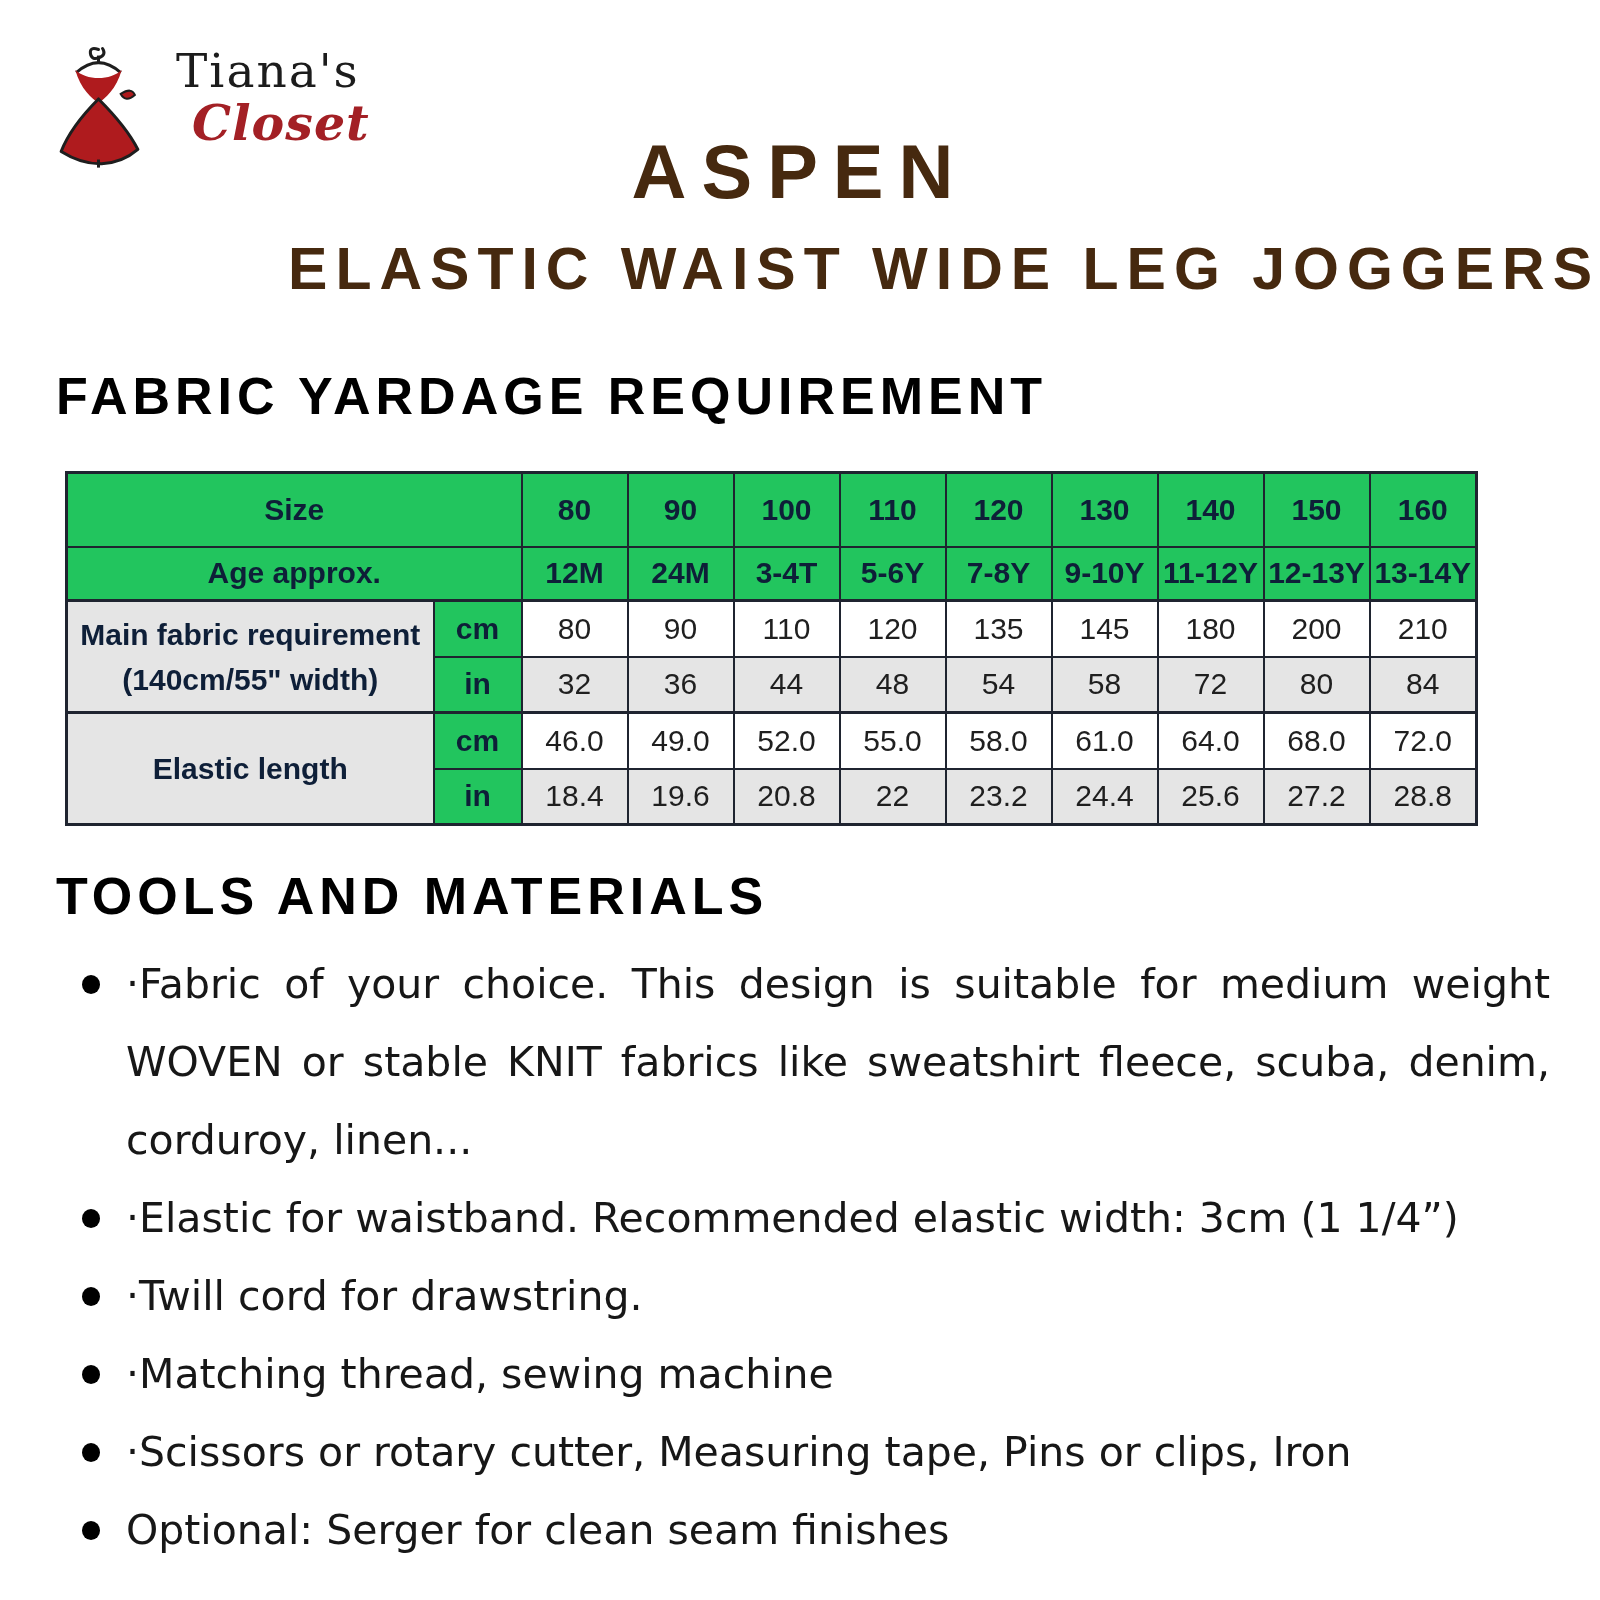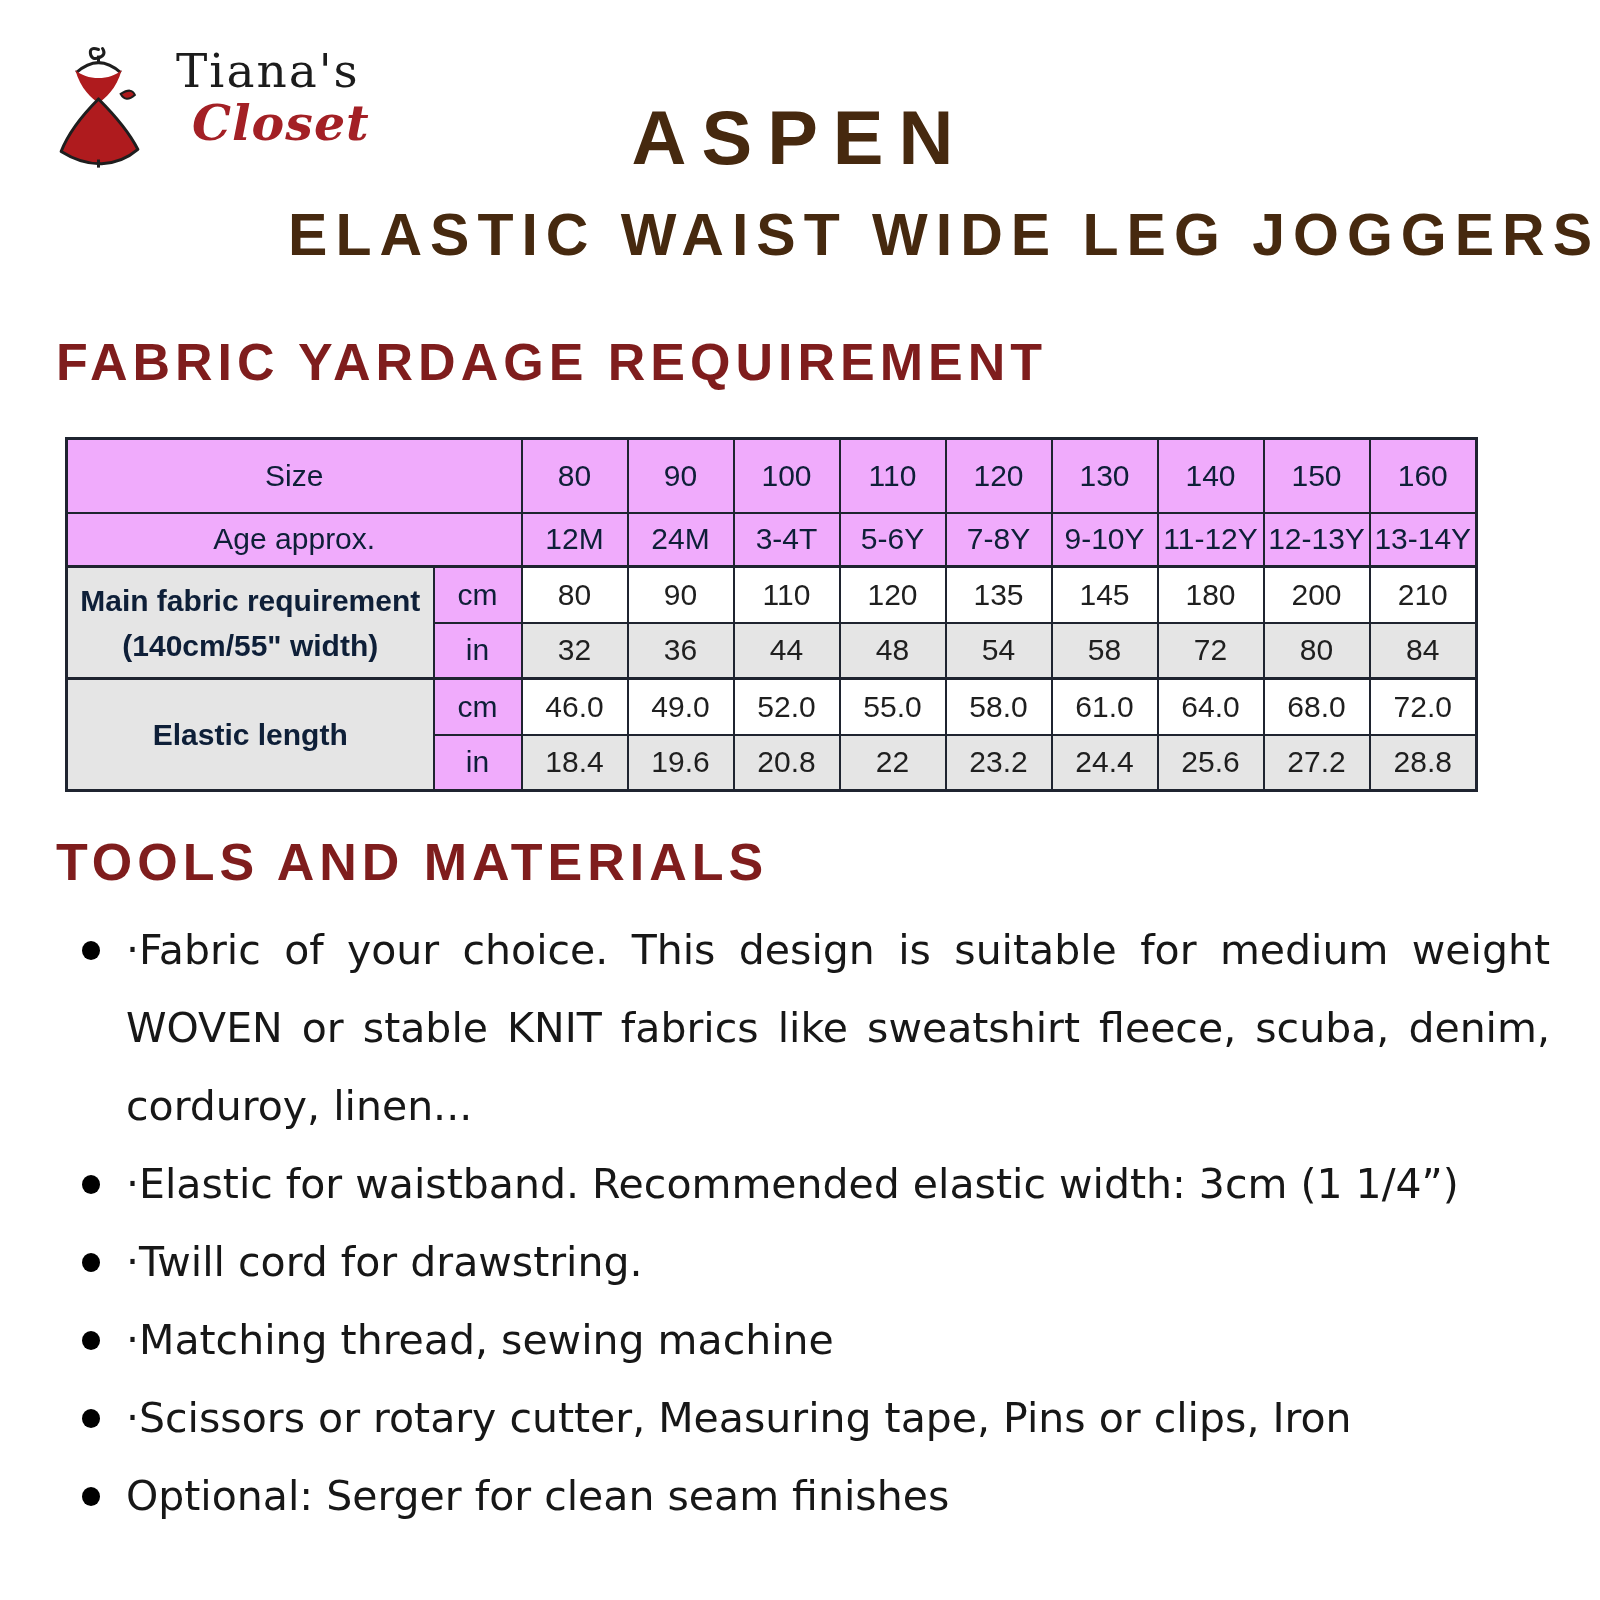--- a/index.html
+++ b/index.html
@@ -15,45 +15,45 @@
     font-family:"DejaVu Serif",serif;font-size:47px;color:#1c1c1c;
     letter-spacing:2px;line-height:1.05;
   }
   .brand-bottom{
     font-family:"DejaVu Serif",serif;font-style:italic;font-weight:bold;
     font-size:49px;color:#A32025;line-height:1.0;margin:4px 0 0 16px;letter-spacing:1px;
   }
   
   .title{
     padding-top:96px;text-align:center;font-size:76px;font-weight:800;
-    letter-spacing:15px;color:#46290F;line-height:1.1;
+    letter-spacing:15px;color:#46290F;line-height:1.1;margin-top:34px;
   }
   .subtitle{
     text-align:right;font-size:59px;font-weight:800;letter-spacing:8px;
     color:#46290F;margin-top:22px;line-height:1.15;
   }
   .section-heading{
-    font-size:52px;font-weight:800;letter-spacing:5px;color:#7f1d1d;line-height:1.15;
+    font-size:52px;font-weight:800;letter-spacing:5px;color:#000000;line-height:1.15;
   }
   .fabric-heading{margin:64px 0 0 56px;}
   .tools-heading{margin:41px 0 0 56px;}
   
   table.size-table{
     border-collapse:collapse;table-layout:fixed;width:1410px;margin:44px 0 0 65px;
     border:3px solid #1f2430;
   }
   .size-table td{
     border:2px solid #1f2430;text-align:center;vertical-align:middle;
     font-size:30px;padding:0;
   }
   .size-table tr.sep td{border-top:3px solid #1f2430;}
   .r-size{height:74px;}
   .r-age{height:54px;margin-top:28px;}
   .r-u{height:56px;}
-  .hdr{background:#f0abfc;color:#0E1F38;font-weight:normal;}
+  .hdr{background:#22c55e;color:#0E1F38;font-weight:bold;}
   .lbl{background:#e5e5e5;color:#0E1F38;font-weight:bold;font-size:29px;line-height:1.5;}
   .val{background:#ffffff;color:#1f1f1f;}
   .val-alt{background:#e5e5e5;color:#1f1f1f;}
   
   ul.tools-list{
     list-style:none;margin:18px 0 0 58px;padding:0;width:1492px;
     font-family:"DejaVu Sans",sans-serif;
   }
   .tools-list li{
     position:relative;padding-left:68px;font-size:41px;line-height:78px;

